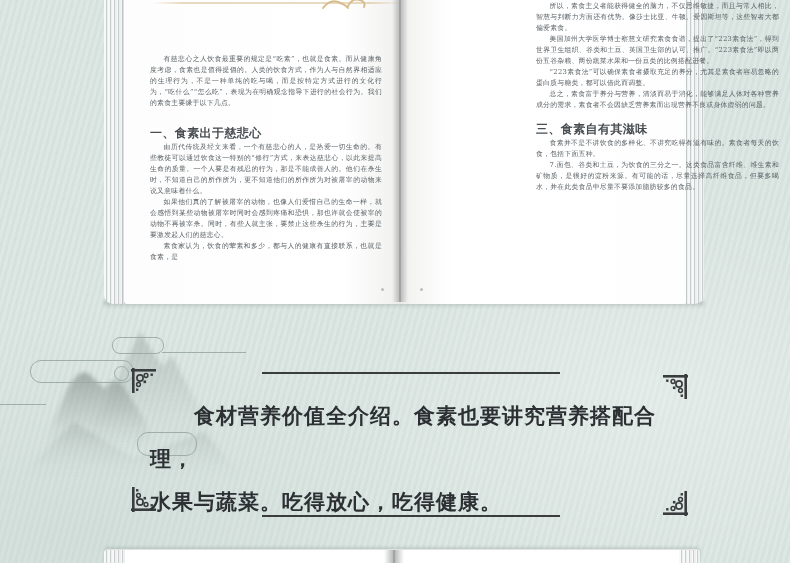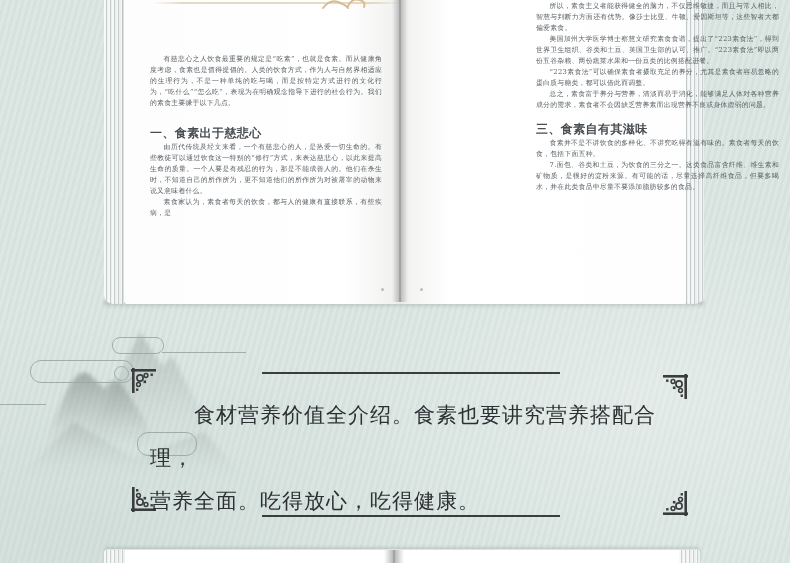--- a/index.html
+++ b/index.html
@@ -59,21 +59,21 @@
 
   .frame-line{position:absolute;left:262px;width:298px;height:2px;background:#3a3d3e;}
   .frame-line.top{top:372px;} .frame-line.bottom{top:515px;}
   .corner{position:absolute;width:26px;height:26px;}
   .corner.tl{left:131px;top:368px;}
   .corner.tr{left:662px;top:374px;transform:scaleX(-1);}
   .corner.bl{left:131px;top:486px;transform:scaleY(-1);}
   .corner.br{left:662px;top:490px;transform:scale(-1,-1);}
 
   .banner{position:absolute;left:150px;top:394px;width:516px;
-    color:#2d3033;font-size:21px;line-height:43px;font-weight:400;
+    color:#2d3033;font-size:21px;line-height:43px;font-weight:700;
     letter-spacing:1px;font-family:"DejaVu Serif", serif;}
   .banner .l1{text-indent:2.1em;}
 
   
   .book-bottom{position:absolute;left:104px;top:549px;width:596px;height:14px;
     background:#ffffff;border-radius:4px 4px 0 0;border-top:1px solid #e2e4e3;
     box-shadow:0 -2px 3px rgba(120,132,129,.25);}
   .book-bottom .edge{position:absolute;top:0;height:14px;width:21px;
     background:repeating-linear-gradient(90deg,#f7f8f8 0 1.6px,#c9cfce 1.6px 2.6px,#eef0ef 2.6px 4.2px);}
   .book-bottom .edge.le{left:0;border-top-left-radius:4px;}
@@ -96,21 +96,22 @@
       <div class="gold-line"></div>
       <div class="gold-cloud">
         <svg width="46" height="13" viewBox="0 0 46 13">
           <path d="M3 11 q7 -9 15 -6 q8 3 10 6 M28 9 q4 -8 12 -6 q6 2 4 7" stroke="#d6bd8f" stroke-width="2" fill="none" stroke-linecap="round"></path>
         </svg>
       </div>
       <div class="page-text lefttxt">
         <p class="para">有慈悲心之人饮食最重要的规定是“吃素”，也就是食素。而从健康角度考虑，食素也是值得提倡的。人类的饮食方式，作为人与自然界相适应的生理行为，不是一种单纯的吃与喝，而是按特定方式进行的文化行为，“吃什么”“怎么吃”，表现为在明确观念指导下进行的社会行为。我们的素食主要缘于以下几点。</p>
         <p class="head first">一、食素出于慈悲心</p>
         <p class="para">由历代传统及经文来看，一个有慈悲心的人，是热爱一切生命的。有些教徒可以通过饮食这一特别的“修行”方式，来表达慈悲心，以此来提高生命的质量。一个人要是有残忍的行为，那是不能成善人的。他们在杀生时，不知道自己的所作所为，更不知道他们的所作所为对被屠宰的动物来说又意味着什么。</p>
-        <p class="para">素食家认为，素食者每天的饮食，都与人的健康有直接联系，有些疾病，是</p>
+        <p class="para">如果他们真的了解被屠宰的动物，也像人们爱惜自己的生命一样，就会感悟到某些动物被屠宰时同时会感到疼痛和恐惧，那也许就会使被宰的动物不再被宰杀。同时，有些人就主张，要禁止这些杀生的行为，主要是要激发起人们的慈悲心。</p>
+        <p class="para">素食家认为，饮食的荤素和多少，都与人的健康有直接联系，也就是食素，是</p>
       </div>
     </div>
 
     <div class="page right">
       <div class="page-text righttxt" style="left:136px;">
         <p class="para">所以，素食主义者能获得健全的脑力，不仅思维敏捷，而且与常人相比，智慧与判断力方面还有优势。像莎士比亚、牛顿、爱因斯坦等，这些智者大都偏爱素食。</p>
         <p class="para">美国加州大学医学博士察慧文研究素食食谱，提出了“223素食法”，得到世界卫生组织、谷类和土豆、英国卫生部的认可、推广。“223素食法”即以两份五谷杂粮、两份蔬菜水果和一份豆类的比例搭配进餐。</p>
         <p class="para">“223素食法”可以确保素食者摄取充足的养分，尤其是素食者容易忽略的蛋白质与糖类，都可以借此而调整。</p>
         <p class="para">总之，素食富于养分与营养，清淡而易于消化，能够满足人体对各种营养成分的需求，素食者不会因缺乏营养素而出现营养不良或身体虚弱的问题。</p>
         <p class="head">三、食素自有其滋味</p>
@@ -186,21 +187,21 @@
     <circle cx="9" cy="10" r="3.1" fill="none" stroke="#3a3d3e" stroke-width="1.7"></circle>
     <circle cx="15" cy="7.5" r="1.9" fill="none" stroke="#3a3d3e" stroke-width="1.5"></circle>
     <circle cx="7.5" cy="16.5" r="1.9" fill="none" stroke="#3a3d3e" stroke-width="1.5"></circle>
     <rect x="12.5" y="12.5" width="2.6" height="2.6" fill="#3a3d3e"></rect>
     <rect x="19.5" y="5.5" width="2.4" height="2.4" fill="#3a3d3e"></rect>
     <rect x="5" y="20.5" width="2.4" height="2.4" fill="#3a3d3e"></rect>
   </svg>
 
   <div class="banner">
     <div class="l1">食材营养价值全介绍。食素也要讲究营养搭配合理，</div>
-    <div class="l2">营养全面。吃得放心，吃得健康。</div>
+    <div class="l2">水果与蔬菜。吃得放心，吃得健康。</div>
   </div>
 
   <div class="book-bottom">
     <div class="edge le"></div>
     <div class="edge re"></div>
     <div class="spine2"></div>
   </div>
 </div>
 
 </body></html>

